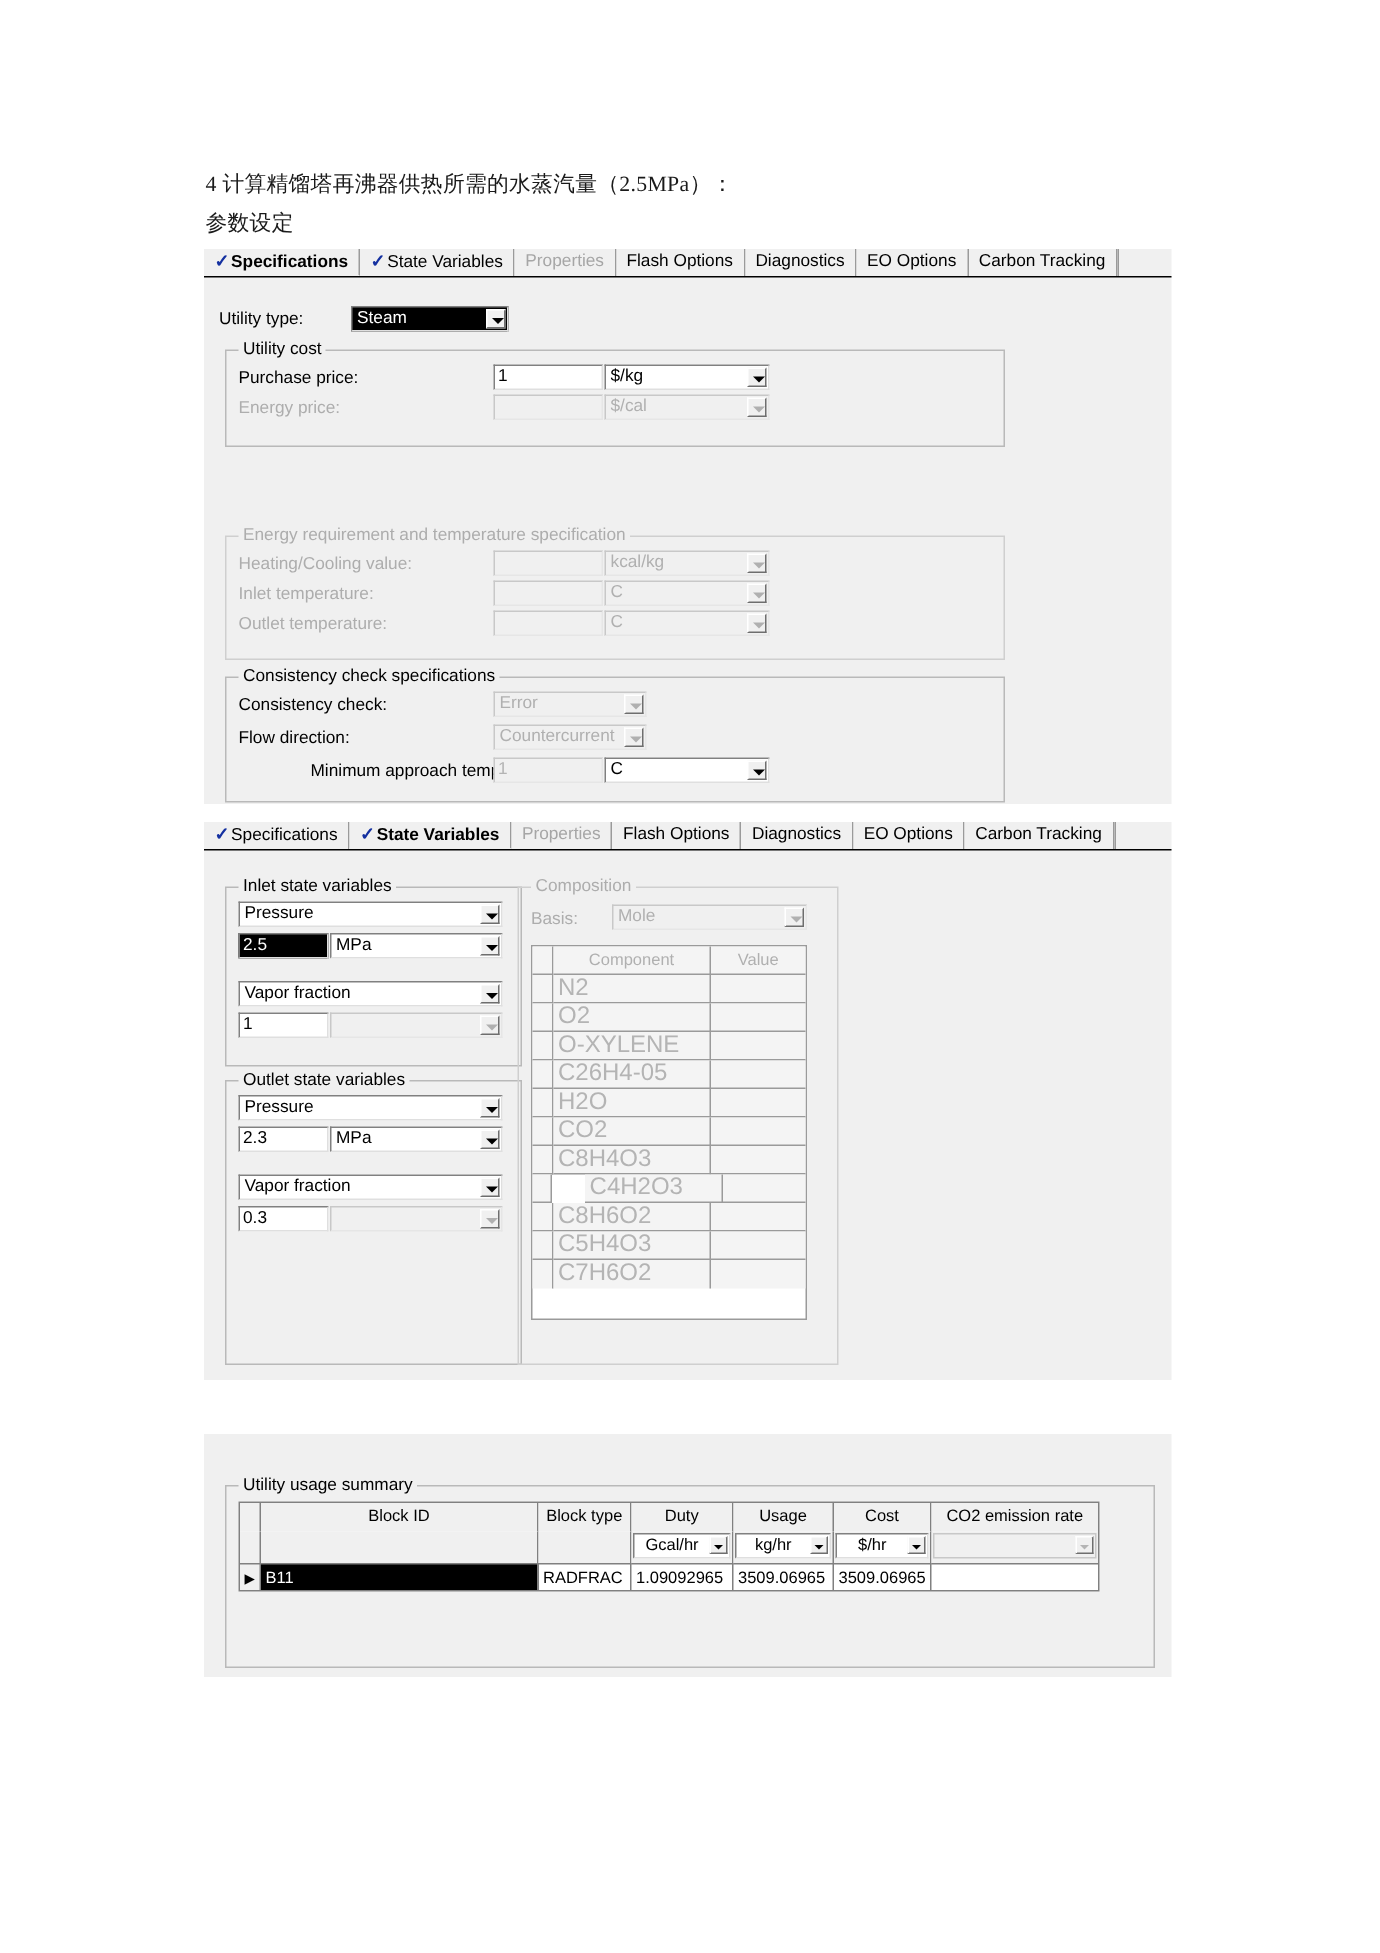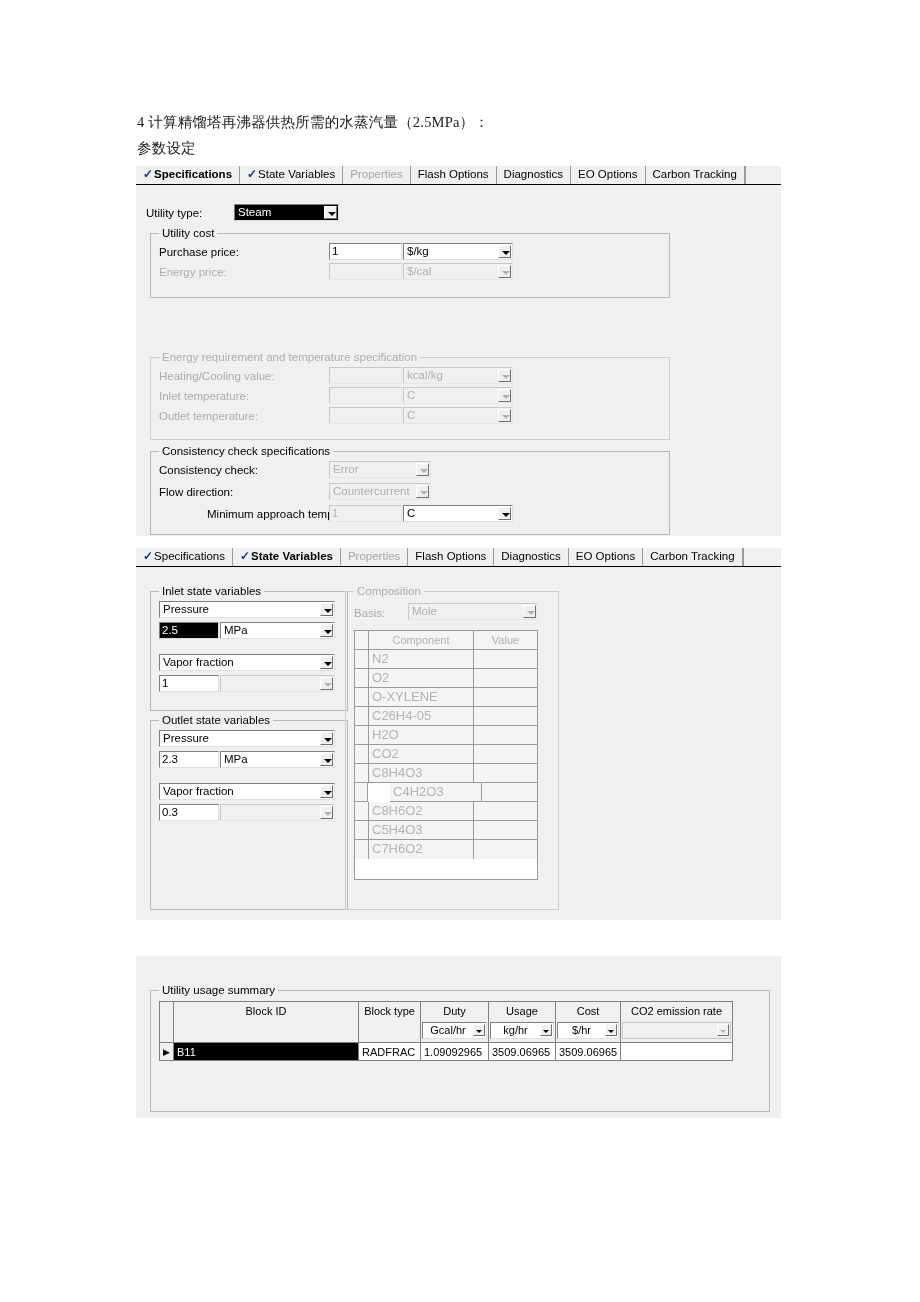--- a/index.html
+++ b/index.html
@@ -106,21 +106,21 @@
     content:"";position:absolute;left:3px;top:3px;width:4px;height:4px;
     border-radius:50%;background:#000;
   }
 
   
   .grid{position:absolute;box-sizing:border-box;
     border:1px solid #9a9a9a;background:#ffffff;}
   .grid .row{display:flex;box-sizing:border-box;}
   .grid .cell{
     box-sizing:border-box;border-right:1px solid #9a9a9a;border-bottom:1px solid #9a9a9a;
-    font-size:13px;line-height:18px;height:19px;padding:0 3px;
+    font-size:16px;line-height:18px;height:19px;padding:0 3px;
     white-space:nowrap;overflow:hidden;background:#ffffff;
   }
   .grid .cell.hdr{background:#f0f0f0;text-align:center;font-size:11px;}
   .grid .cell.dis{color:#b4b4b4;background:#f4f4f4;}
   .grid .cell.hdr.dis{color:#b0b0b0;}
   .grid .cell.last{border-right:none;}
 
   
   .rgrid{position:absolute;box-sizing:border-box;border:1px solid #808080;background:#fff;}
   .rrow{display:flex;}

